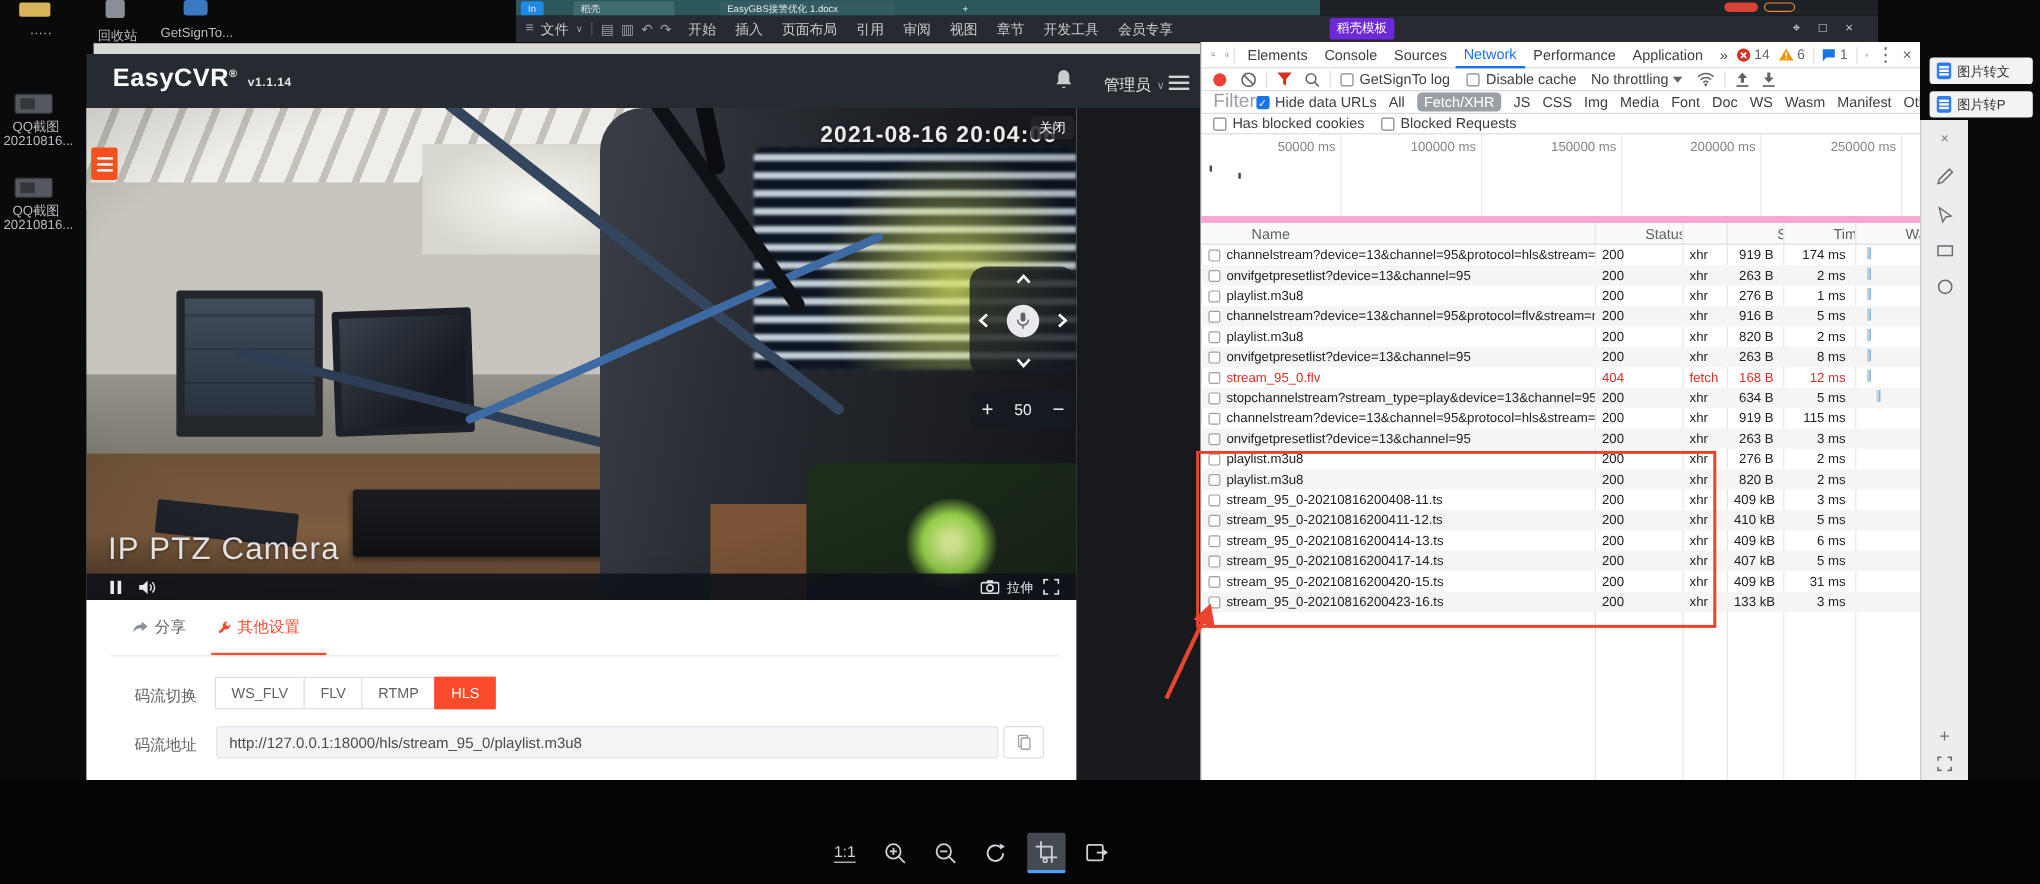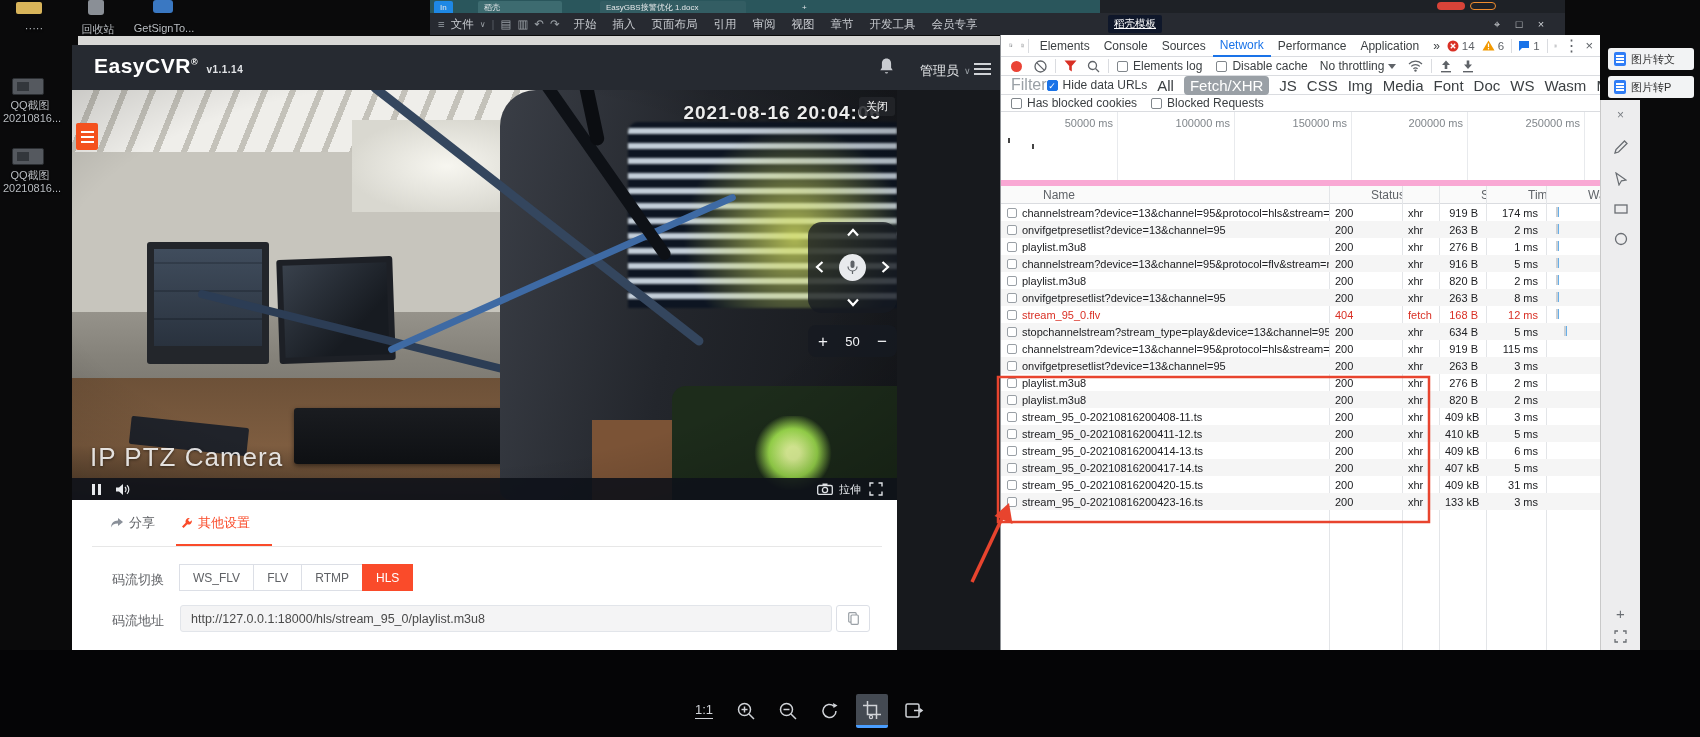--- a/index.html
+++ b/index.html
@@ -97,21 +97,21 @@
   .dtr1{top:0;height:22px;}
   .dtr2{top:22px;height:19px;}
   .dtr3{top:41px;height:19px;}
   .dtr4{top:60px;height:17px;}
   .dtab{font-size:12px;color:#3c4043;padding:0 7px;height:22px;display:flex;align-items:center;white-space:nowrap;}
   .dtab.active{border-bottom:2px solid #1a73e8;color:#1a73e8;}
   .dsep{width:1px;height:14px;background:#dadce0;margin:0 4px;}
   .dsmall{font-size:12px;color:#3c4043;white-space:nowrap;}
   .cbx{width:11px;height:11px;border:1px solid #80868b;border-radius:2px;margin-right:5px;flex:none;}
   .cbx.checked{background:#1a73e8;border-color:#1a73e8;color:#fff;font-size:9px;line-height:11px;text-align:center;}
-  .chip{font-size:15px;color:#3c4043;white-space:nowrap;}
+  .chip{font-size:12px;color:#3c4043;white-space:nowrap;}
   .chip.active{background:#9aa0a6;color:#fff;border-radius:4px;padding:1px 6px;}
   .chips{display:flex;gap:10px;align-items:center;margin-left:10px;}
   .caret{width:0;height:0;border-left:4px solid transparent;border-right:4px solid transparent;border-top:5px solid #5f6368;margin-left:4px;}
   .badge{display:flex;align-items:center;gap:3px;font-size:11.5px;color:#5f6368;}
   .timeline{position:absolute;left:0;top:77px;width:720px;height:74px;border-bottom:6px solid #f9a8d4;}
   .tl-line{position:absolute;top:0;bottom:0;width:1px;background:#e8eaed;}
   .tl-lbl{position:absolute;top:5px;font-size:11px;color:#80868b;transform:translateX(-100%);padding-right:4px;white-space:nowrap;}
   .tl-dot{position:absolute;width:2px;height:5px;background:#444;}
   .net-head{position:absolute;left:0;top:151px;width:600px;height:18px;border-bottom:1px solid #dadce0;background:#fafafa;display:grid;grid-template-columns:328px 73px 37px 47px 60px 55px;align-items:center;font-size:12px;color:#5f6368;}
   .net-head .hc{padding-left:6px;white-space:nowrap;overflow:hidden;margin-left:36px;}
@@ -195,21 +195,21 @@
     <span>开始</span>
         <span>插入</span>
         <span>页面布局</span>
         <span>引用</span>
         <span>审阅</span>
         <span>视图</span>
         <span>章节</span>
         <span>开发工具</span>
         <span>会员专享</span>
       </div>
-    <div style="position:absolute;left:678px;top:2px;height:18px;background:#0f172a;border-radius:2px;color:#fff;font-size:10.5px;display:flex;align-items:center;padding:0 6px;text-decoration:underline;">稻壳模板</div>
+    <div style="position:absolute;left:678px;top:2px;height:18px;background:#6d28d9;border-radius:2px;color:#fff;font-size:10.5px;display:flex;align-items:center;padding:0 6px;">稻壳模板</div>
     <div style="position:absolute;right:14px;display:flex;gap:2px;">
       <span class="winbtn">⌖</span>
       <span class="winbtn">□</span>
       <span class="winbtn">×</span>
     </div>
   </div>
 
   <div class="abs lightstrip"></div>
   <div class="abs pagestrip"></div>
 
@@ -423,21 +423,21 @@
       <div class="dsep" style="margin:0 8px;"></div>
       <svg width="13" height="12" viewBox="0 0 13 12">
           <polygon points="0.5,0.5 12.5,0.5 7.8,6 7.8,11.5 5.2,9.8 5.2,6" fill="#d93025"></polygon>
         </svg>
       <svg style="margin-left:10px;" width="13" height="13" viewBox="0 0 13 13">
           <circle cx="5.5" cy="5.5" r="4" fill="none" stroke="#5f6368" stroke-width="1.3"></circle>
           <line x1="8.5" y1="8.5" x2="12" y2="12" stroke="#5f6368" stroke-width="1.3"></line>
         </svg>
       <div class="dsep" style="margin:0 8px;"></div>
       <span class="cbx"></span>
-      <span class="dsmall">Elements log</span>
+      <span class="dsmall">GetSignTo log</span>
       <span class="cbx" style="margin-left:14px;"></span>
       <span class="dsmall">Disable cache</span>
       <span class="dsmall" style="margin-left:12px;">No throttling</span>
       <span class="caret"></span>
       <svg style="margin-left:12px;" width="15" height="12" viewBox="0 0 15 12">
           <path d="M1 4a9 9 0 0 1 13 0M3.2 6.4a6 6 0 0 1 8.6 0M5.4 8.8a3 3 0 0 1 4.2 0" fill="none" stroke="#5f6368" stroke-width="1.2"></path>
           <circle cx="7.5" cy="10.6" r="1.2" fill="#5f6368"></circle>
         </svg>
       <div class="dsep" style="margin:0 8px;"></div>
       <svg width="12" height="13" viewBox="0 0 12 13">

